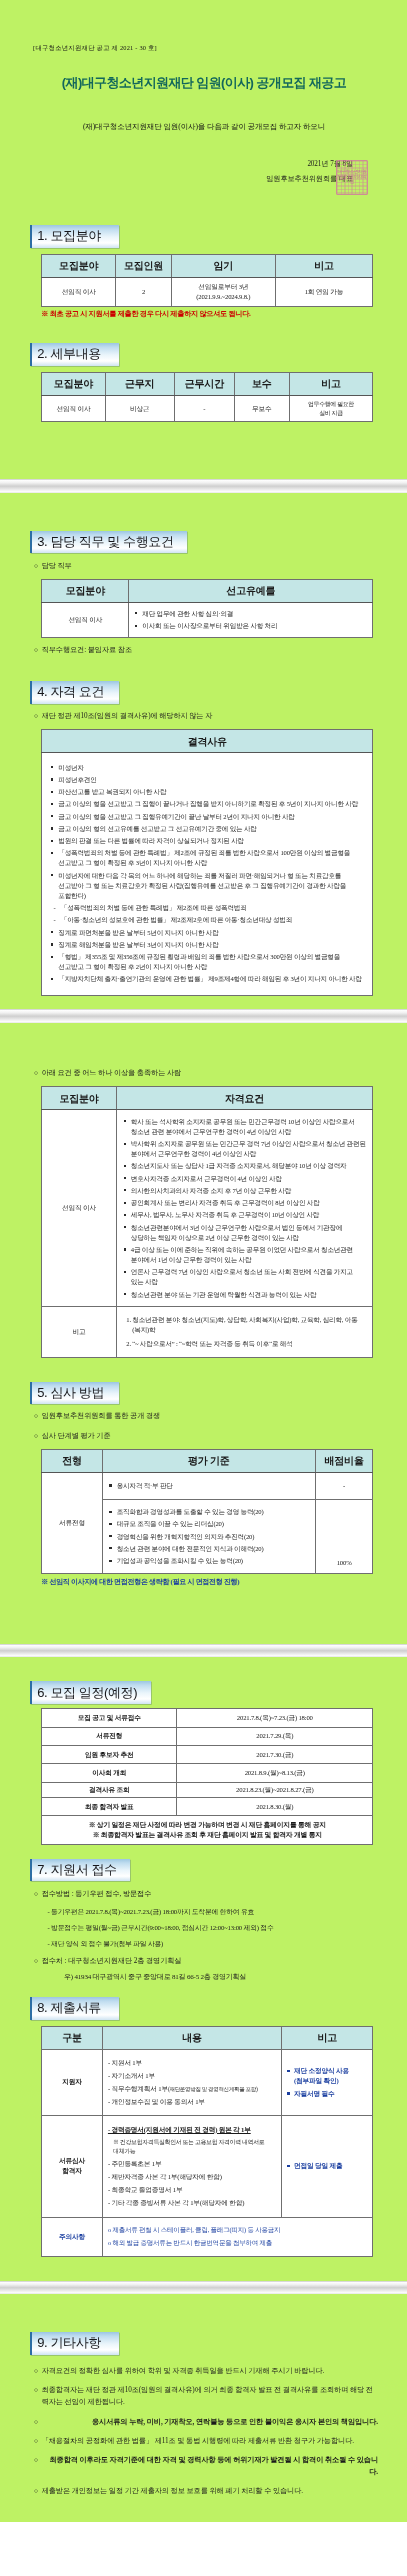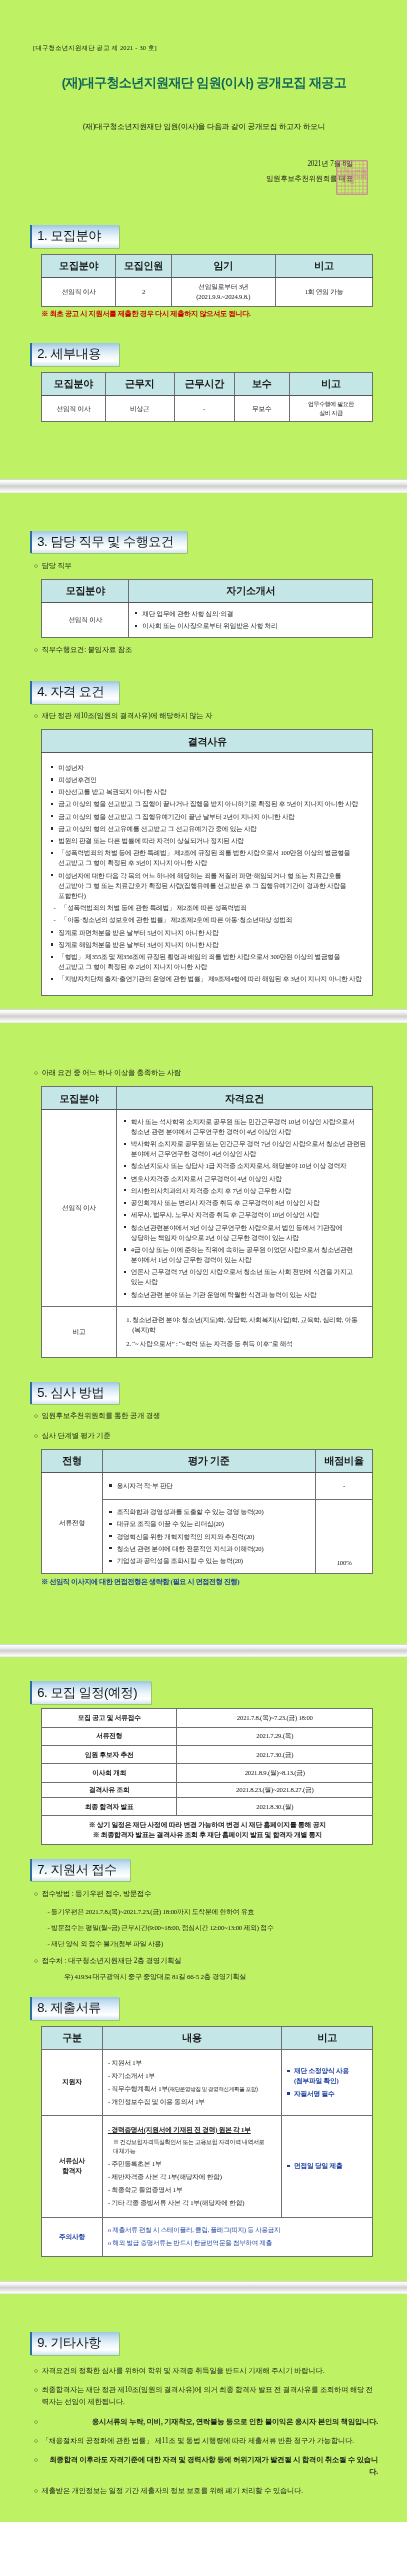--- a/index.html
+++ b/index.html
@@ -366,21 +366,21 @@
 
     <div class="obul">
       <span class="mark">○</span>
       <span class="txt">담당 직무</span>
     </div>
 
     <table class="doc">
       <thead>
         <tr>
           <th style="width:25%">모집분야</th>
-          <th style="width:75%">자기소개서</th>
+          <th style="width:75%">선고유예를</th>
         </tr>
       </thead>
       <tbody>
         <tr>
           <td>선임직 이사</td>
           <td class="left">
             <ul class="cell-ul">
               <li>재단 업무에 관한 사항 심의·의결</li>
               <li>이사회 또는 이사장으로부터 위임받은 사항 처리</li>
             </ul>

